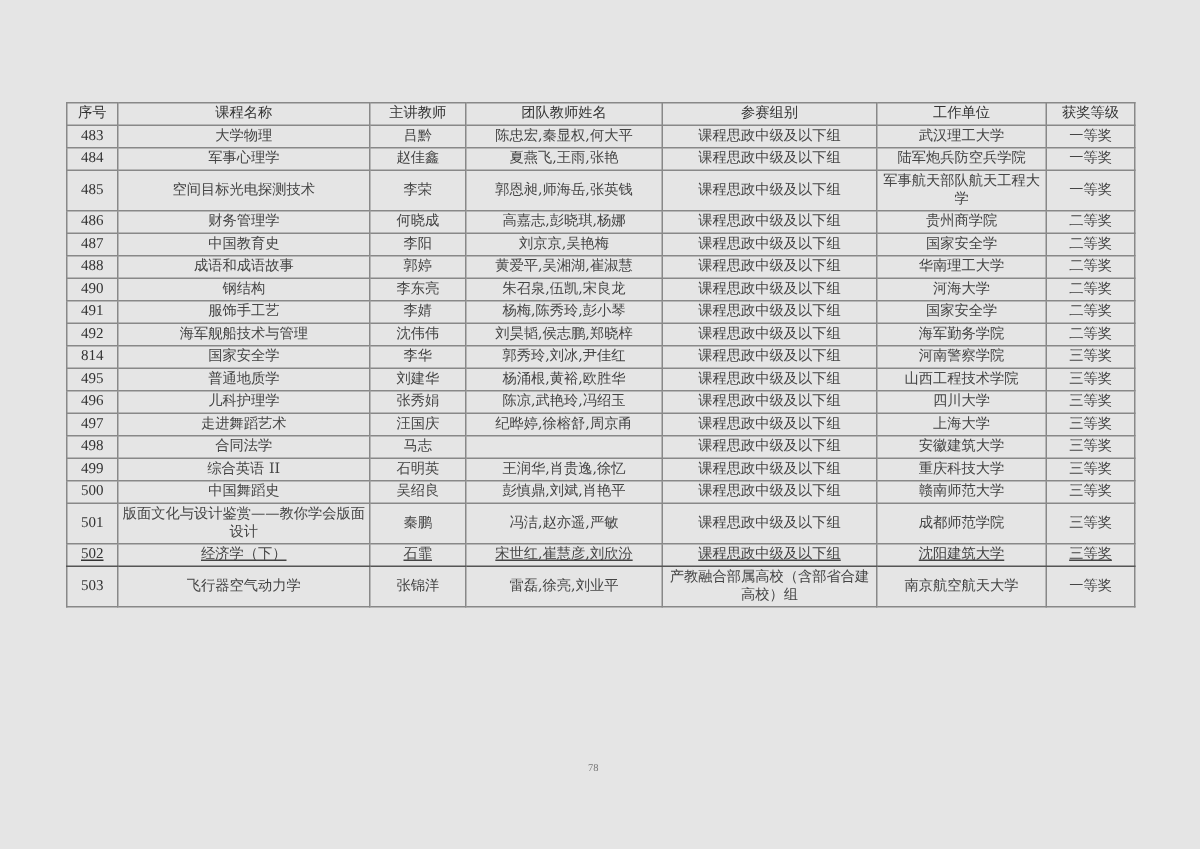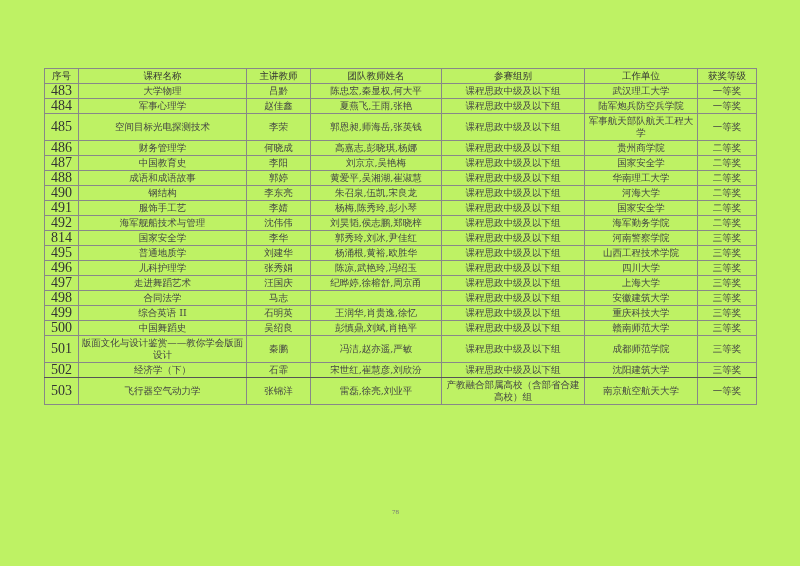--- a/index.html
+++ b/index.html
@@ -1,27 +1,27 @@
 <!DOCTYPE html>
 <html><head>
 <meta charset="utf-8">
 <style>
   html, body { margin:0; padding:0; background:#ffffff; }
   body { width:800px; height:566px; position:relative; overflow:hidden;
          font-family: "DejaVu Serif", "Liberation Serif", serif; color:#333; }
-  .page { position:absolute; left:0; top:0; width:800px; height:566px; background:#bef264; }
+  .page { position:absolute; left:0; top:0; width:800px; height:566px; background:#e5e5e5; }
   table.awards { position:absolute; left:44px; top:68px; width:712px;
          border-collapse:collapse; table-layout:fixed; font-size:9.5px; }
   table.awards th, table.awards td { border:1px solid #888; text-align:center;
          vertical-align:middle; padding:0 2px; line-height:12px; color:#444; font-weight:normal; }
   table.awards th { height:14px; color:#333; }
   table.awards td { height:14px; }
   table.awards tr.tall td { height:26px; }
-  table.awards td.num { font-family:"Liberation Serif", serif; font-size:14px; color:#333; }
-  table.awards tr.thick td { border-bottom:1.5px solid #555; }
+  table.awards td.num { font-family:"Liberation Serif", serif; font-size:10px; color:#333; }
+  table.awards tr.thick td { border-bottom:1.5px solid #555;text-decoration:underline; }
   .col-line { border-left:1.5px solid #444 !important; }
   .page-num { position:absolute; left:392px; top:508px; font-size:7px; color:#777;
          font-family:"Liberation Serif", serif; }
 </style>
 </head>
 <body>
 
 <div class="page">
   <table class="awards">
     <colgroup>

